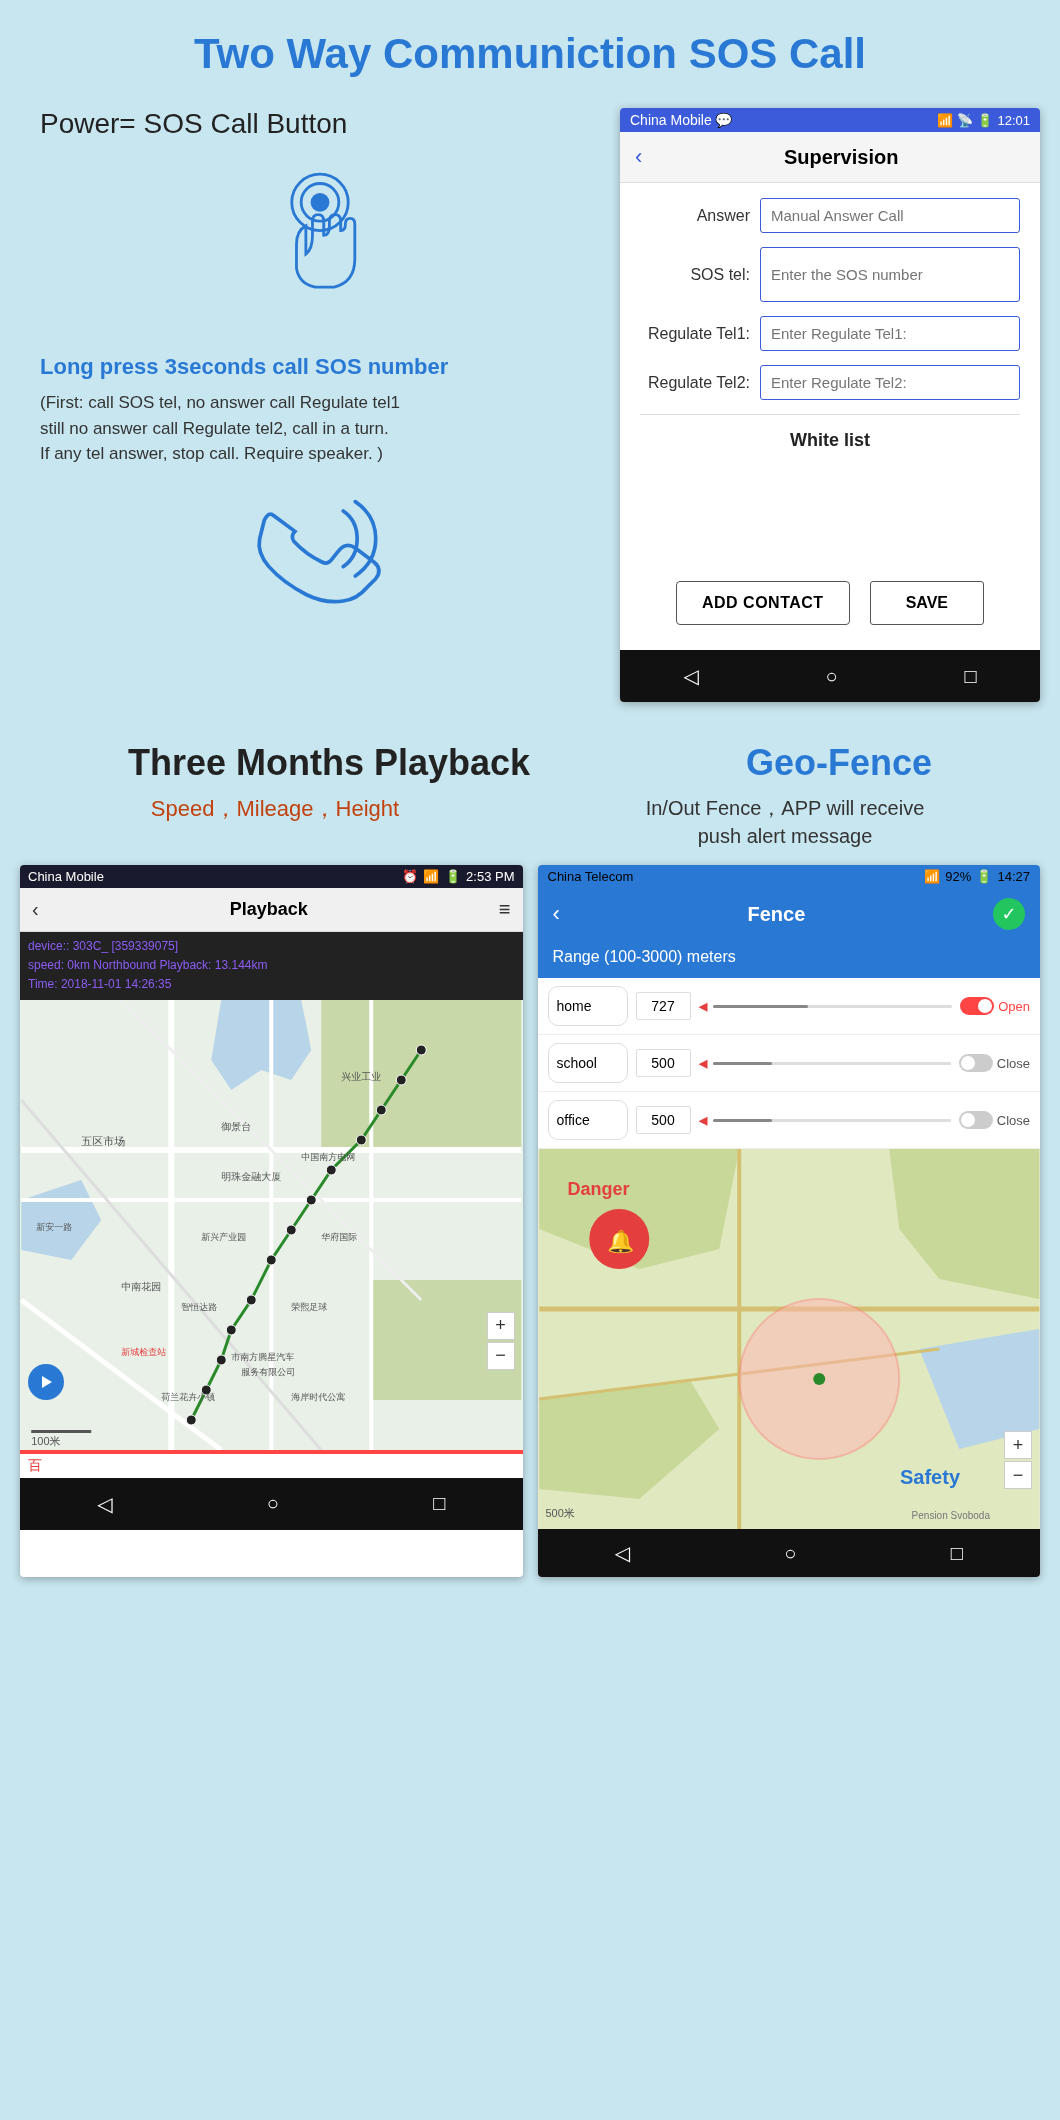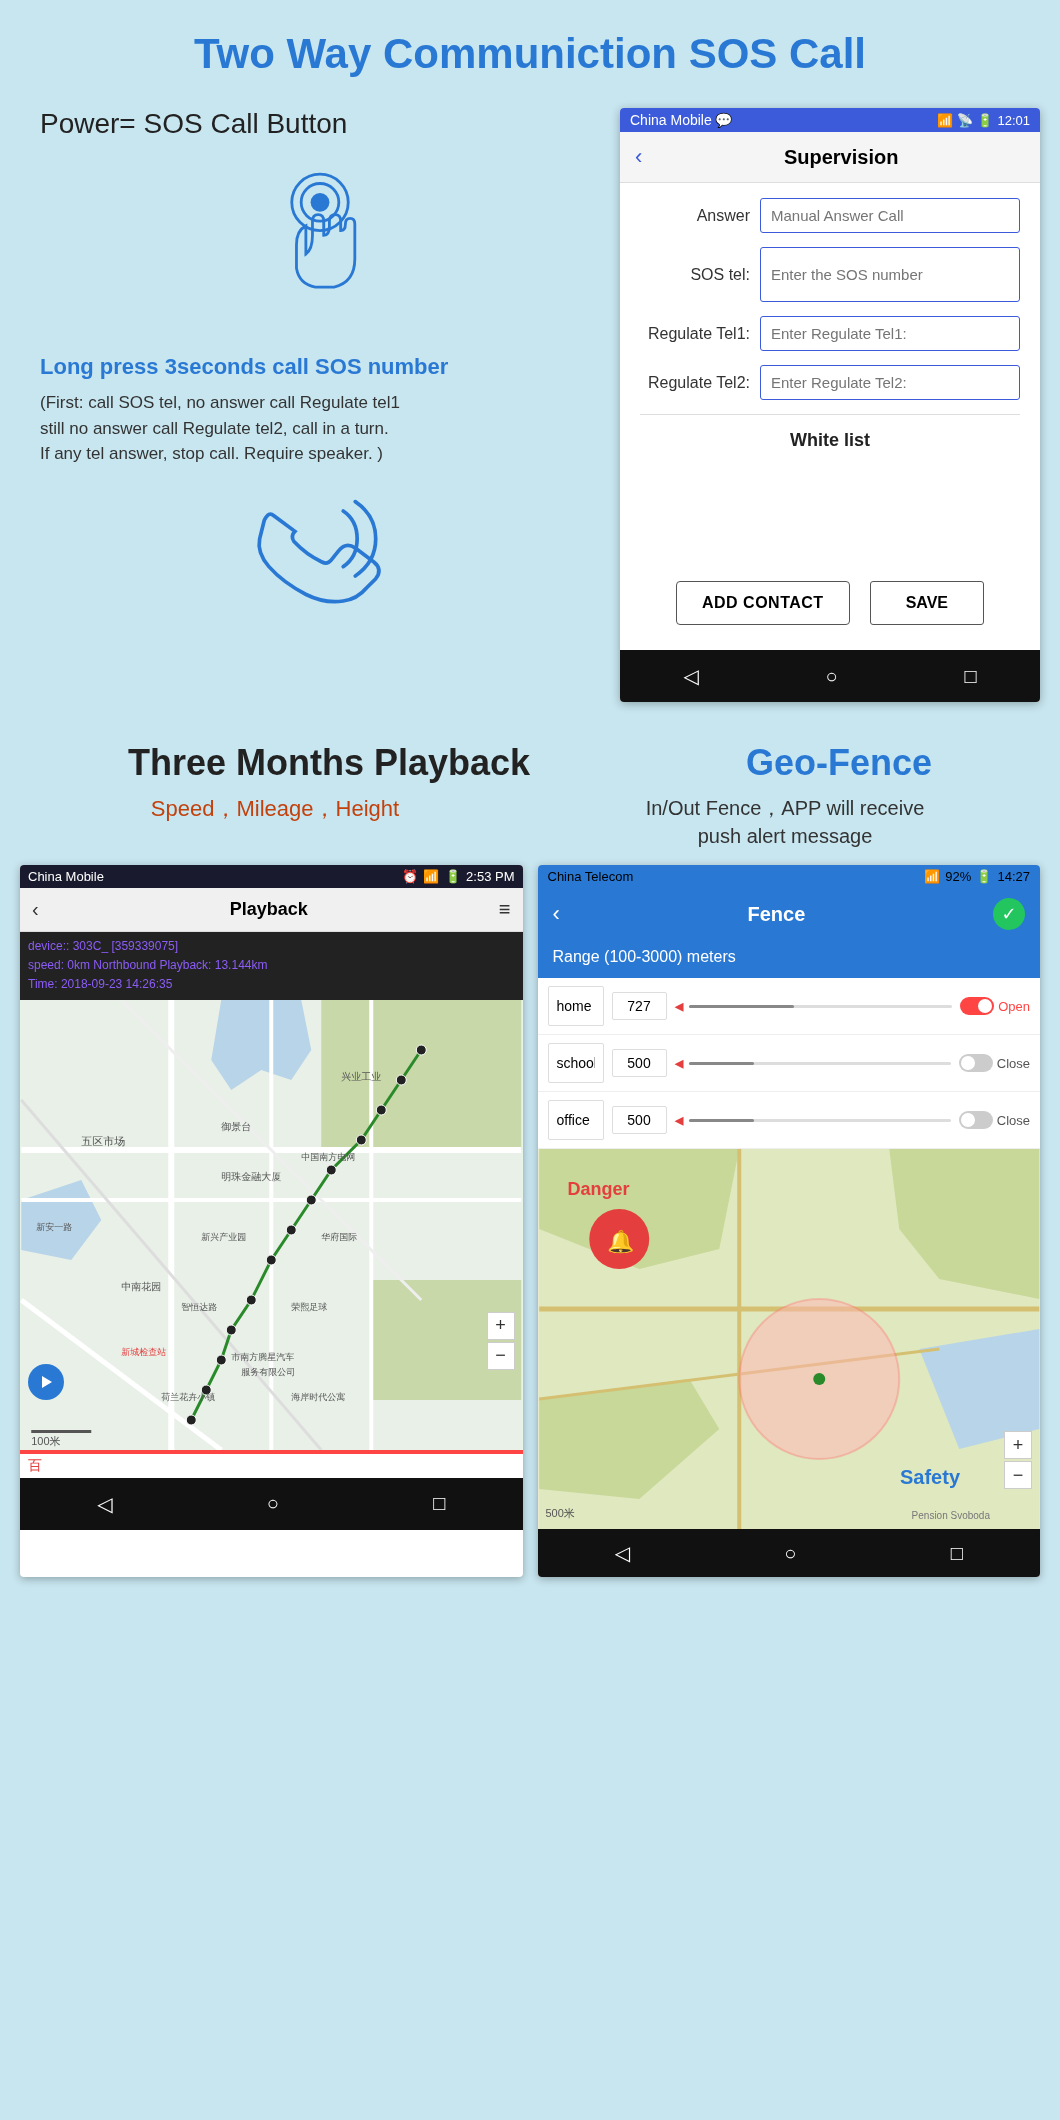--- a/index.html
+++ b/index.html
@@ -380,22 +380,22 @@
       display: flex;
       align-items: center;
       padding: 8px 10px;
       border-bottom: 1px solid #eee;
       gap: 8px;
     }
     .fence-name-input {
       border: 1px solid #ddd;
       padding: 11px 8px;
       font-size: 14px;
-      width: 56px;
-      border-radius: 2px;
+      width: 80px;
+      border-radius: 10px;
     }
     .fence-value-input {
       border: 1px solid #ddd;
       padding: 5px 6px;
       font-size: 14px;
       width: 55px;
       border-radius: 2px;
       text-align: center;
     }
     .fence-slider-container {
@@ -685,21 +685,21 @@
 
       <div class="playback-header">
         <div class="playback-back">‹</div>
         <div class="playback-title">Playback</div>
         <div class="playback-menu">≡</div>
       </div>
 
       <div class="playback-info">
         <div>device:: 303C_  [359339075]</div>
         <div>speed: 0km Northbound  Playback: 13.144km</div>
-        <div>Time:  2018-09-23 14:26:35</div>
+        <div>Time:  2018-11-01 14:26:35</div>
       </div>
 
       <div class="map-container">
         <svg class="map-svg" viewBox="0 0 500 450">
 
           <rect width="500" height="450" fill="#e8f0e8"></rect>
 
           <path d="M200,0 L280,0 L290,50 L270,80 L240,70 L210,90 L190,60 Z" fill="#b8d4e8"></path>
           <path d="M0,200 L60,180 L80,220 L50,260 L0,250 Z" fill="#b8d4e8"></path>
 

